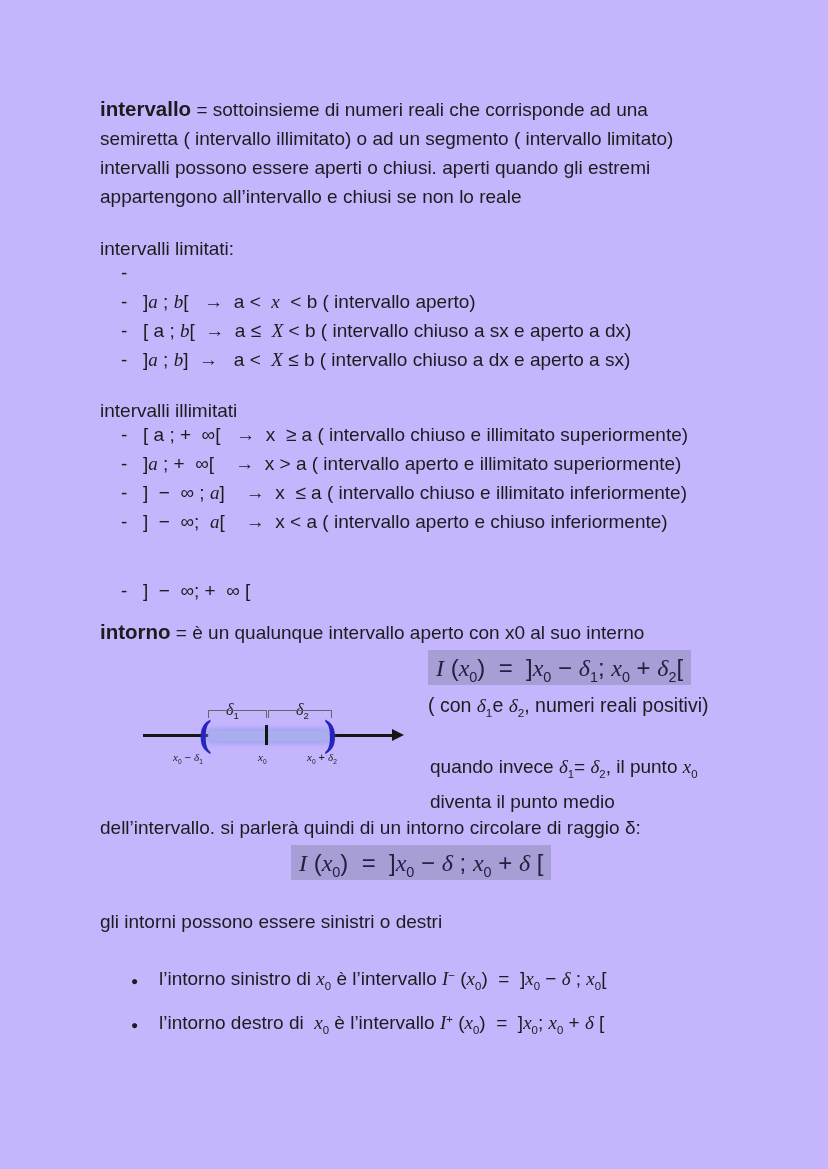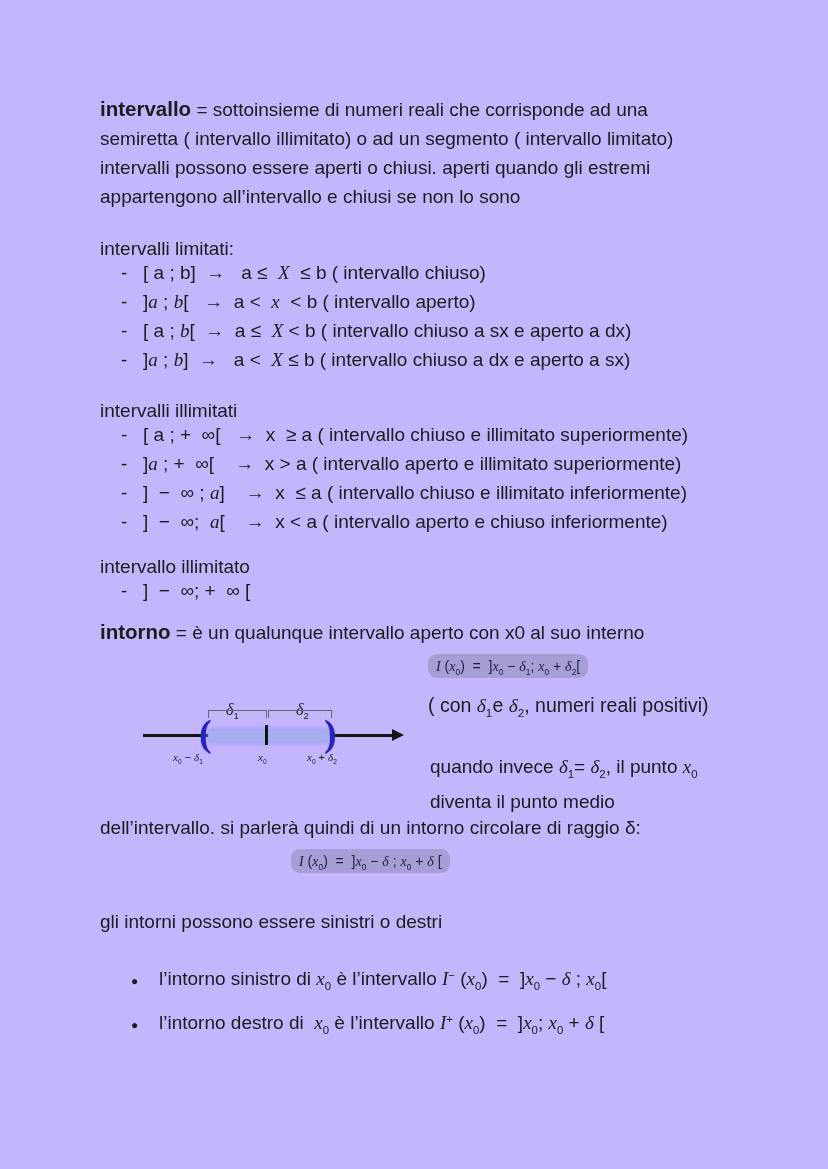--- a/index.html
+++ b/index.html
@@ -10,21 +10,21 @@
   .abs{position:absolute;}
   .line{line-height:29px;white-space:pre;}
   .term{font-weight:bold;font-size:20.5px;}
   .h-title{line-height:29px;}
   .list .row{height:29px;display:flex;align-items:flex-start;}
   .dash{width:22px;flex:0 0 22px;}
   .itext{white-space:pre;}
   sub{font-size:.6em;vertical-align:-.45em;line-height:0;}
   sup{font-size:.6em;vertical-align:.55em;line-height:0;}
   .mv{font-family:"Liberation Serif","DejaVu Serif",serif;font-style:italic;}
-  .hl{background:var(--hl,#a89ed6);padding:4px 8px;color:#23203f;font-size:14px;white-space:pre;border-radius:9px;}
+  .hl{background:var(--hl,#a89ed6);padding:4px 8px;color:#23203f;font-size:24px;white-space:pre;}
   .rc{white-space:pre;text-align:right;}
   
   .diagram{position:absolute;left:100px;top:683px;width:320px;height:100px;}
   .dline{position:absolute;left:43px;top:51px;width:252px;height:2.5px;background:#151515;}
   .darrow{position:absolute;left:292px;top:46px;width:0;height:0;
     border-left:12px solid #151515;border-top:6px solid transparent;border-bottom:6px solid transparent;}
   .dband{position:absolute;left:108px;top:47.5px;width:122px;height:10px;border-radius:5px;
     background:var(--band,#a8aeee);box-shadow:0 0 5px 3px rgba(140,148,235,.55);}
   .dtick{position:absolute;left:165px;top:42px;width:3px;height:20px;background:#151515;}
   .dparen{position:absolute;top:31px;line-height:1;font-family:"Liberation Serif","DejaVu Serif",serif;
@@ -38,28 +38,27 @@
 </style>
 </head>
 <body>
 
 <div class="page">
 
   <div class="abs" style="left:100px;top:94px;">
     <div class="line"><span class="term">intervallo</span><span> = sottoinsieme di numeri reali che corrisponde ad una</span></div>
     <div class="line">semiretta ( intervallo illimitato) o ad un segmento ( intervallo limitato)</div>
     <div class="line">intervalli possono essere aperti o chiusi. aperti quando gli estremi</div>
-    <div class="line">appartengono all’intervallo e chiusi se non lo sono</div>
+    <div class="line">appartengono all’intervallo e chiusi se non lo reale</div>
   </div>
 
   <div class="abs h-title" style="left:100px;top:234px;">intervalli limitati:</div>
   <div class="abs list" style="left:121px;top:262px;">
     <div class="row">
         <span class="dash">-</span>
-        <span class="itext">[ a ; b]  →   a ≤  <i class="mv">X</i>  ≤ b ( intervallo chiuso)</span>
       </div>
     <div class="row">
         <span class="dash">-</span>
         <span class="itext">]<i class="mv">a</i> ; <i class="mv">b</i>[   →  a &lt;  <i class="mv">x</i>  &lt; b ( intervallo aperto)</span>
       </div>
     <div class="row">
         <span class="dash">-</span>
         <span class="itext">[ a ; <i class="mv">b</i>[  →  a ≤  <i class="mv">X</i> &lt; b ( intervallo chiuso a sx e aperto a dx)</span>
       </div>
     <div class="row">
@@ -81,21 +80,20 @@
     <div class="row">
         <span class="dash">-</span>
         <span class="itext">]  −  ∞ ; <i class="mv">a</i>]    →  x  ≤ a ( intervallo chiuso e illimitato inferiormente)</span>
       </div>
     <div class="row">
         <span class="dash">-</span>
         <span class="itext">]  −  ∞;  <i class="mv">a</i>[    →  x &lt; a ( intervallo aperto e chiuso inferiormente)</span>
       </div>
   </div>
 
-  <div class="abs h-title" style="left:100px;top:552px;">intervallo illimitato</div>
   <div class="abs list" style="left:121px;top:580px;">
     <div class="row">
         <span class="dash">-</span>
         <span class="itext">]  −  ∞; +  ∞ [</span>
       </div>
   </div>
 
   <div class="abs line" style="left:100px;top:617px;"><span class="term">intorno</span><span> = è un qualunque intervallo aperto con x0 al suo interno</span></div>
 
   <div class="abs" style="left:428px;top:654px;">

